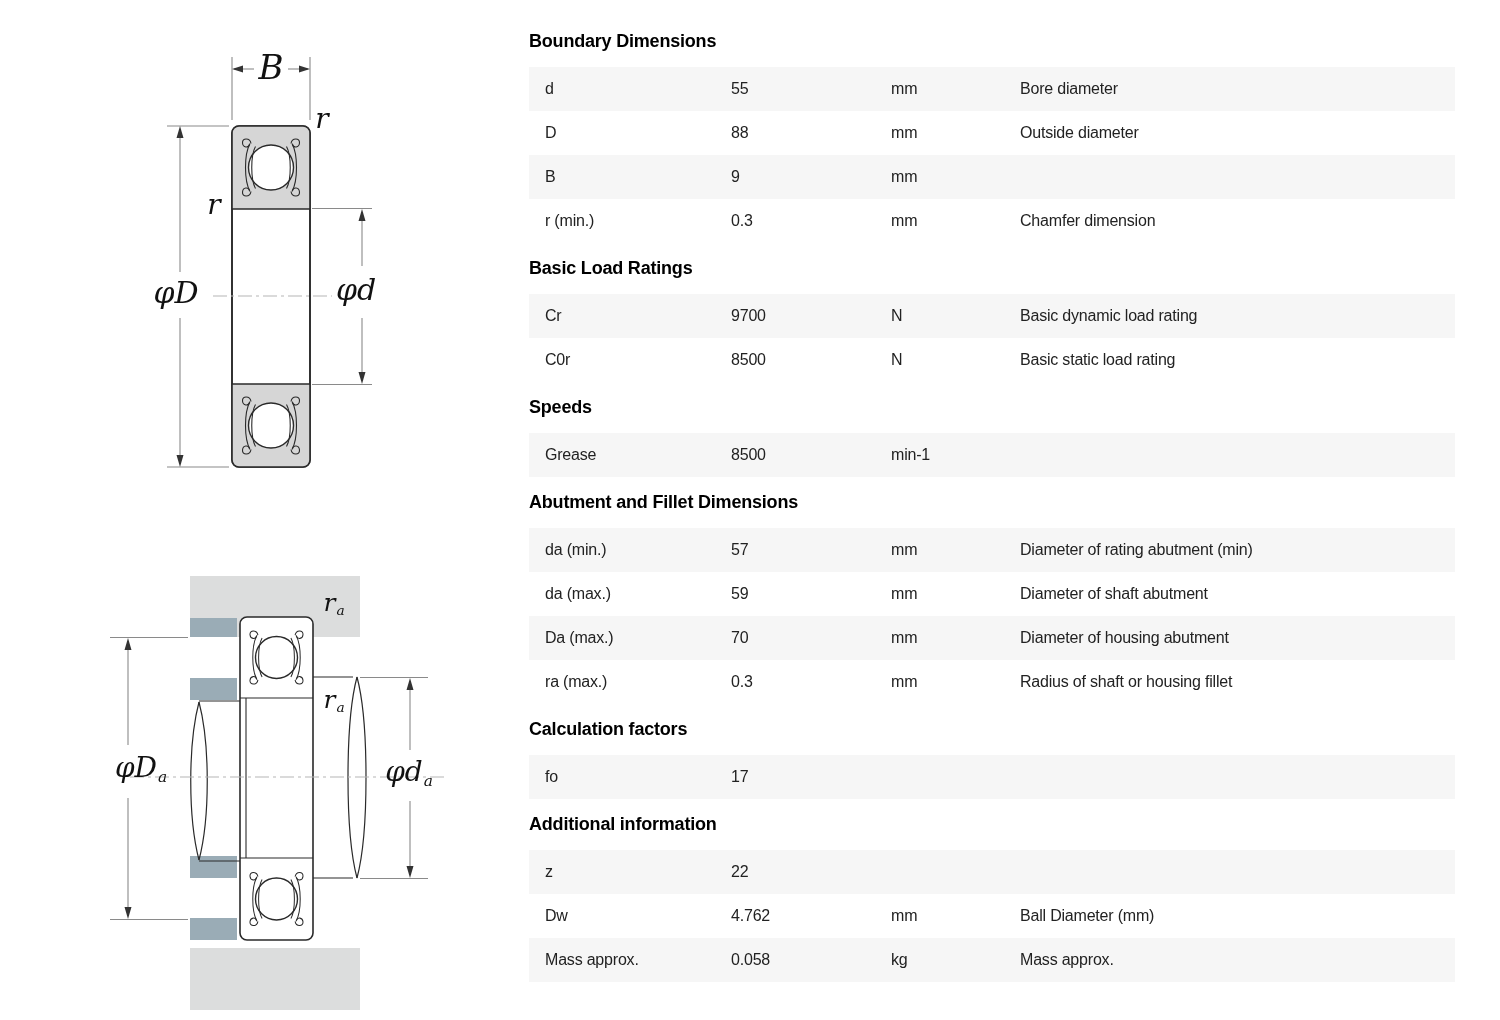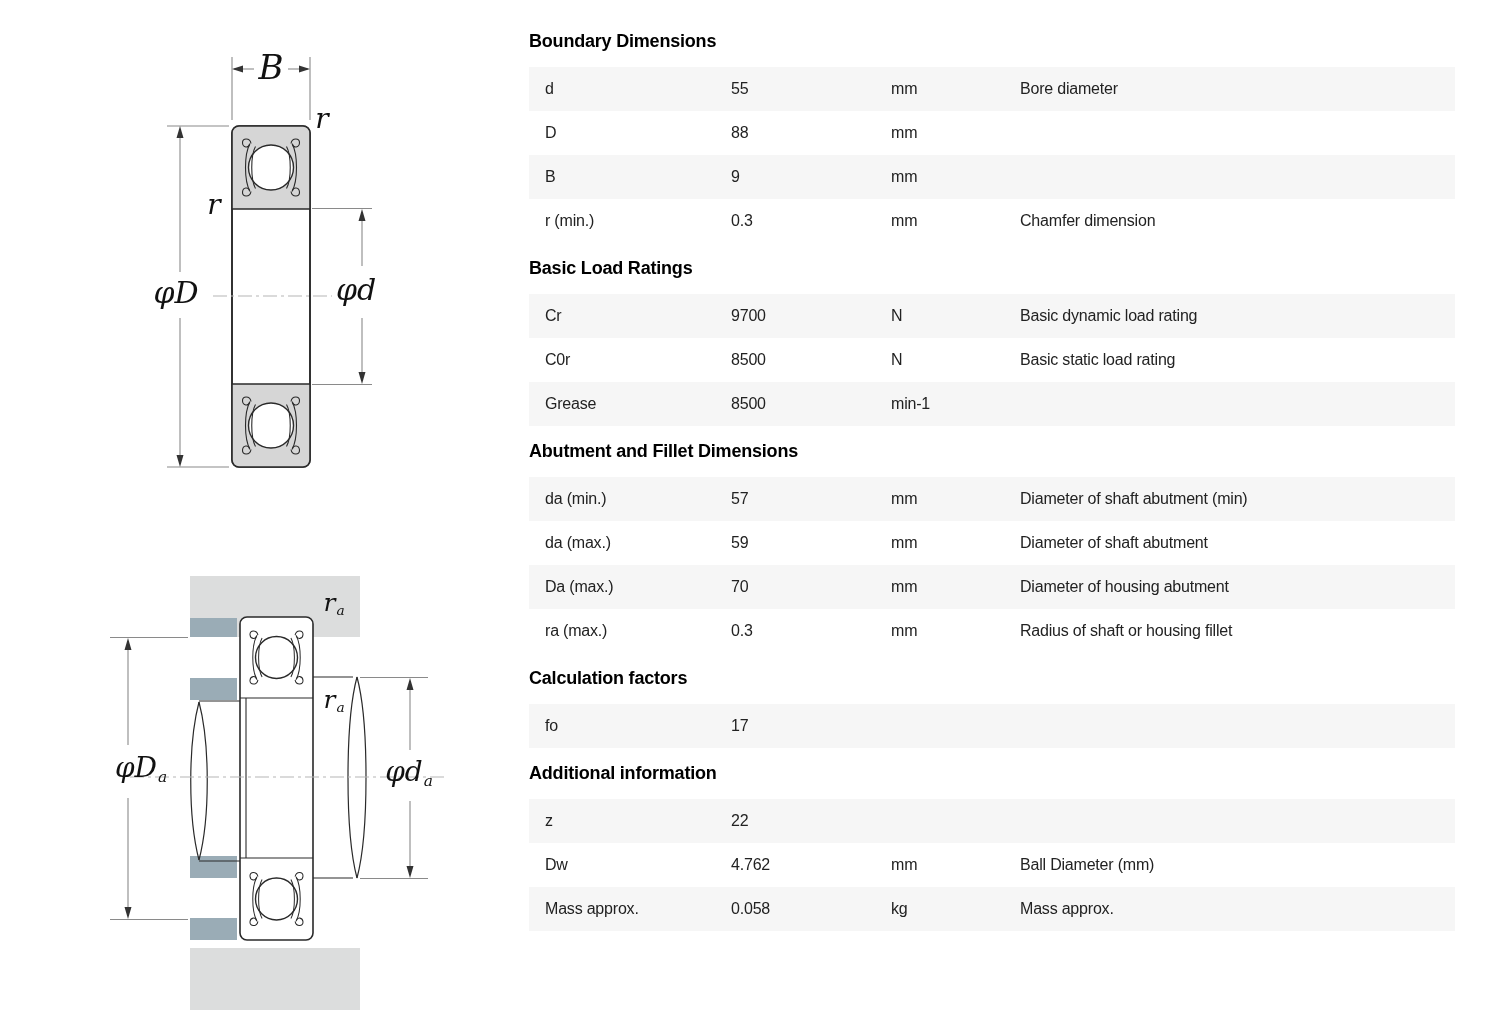--- a/index.html
+++ b/index.html
@@ -171,20 +171,21 @@
     <div class="row">
       <div class="cell c-param">d</div>
       <div class="cell c-value">55</div>
       <div class="cell c-unit">mm</div>
       <div class="cell c-desc">Bore diameter</div>
     </div>
     <div class="row alt">
       <div class="cell c-param">D</div>
       <div class="cell c-value">88</div>
       <div class="cell c-unit">mm</div>
+      <div class="cell c-desc">Outside diameter</div>
     </div>
     <div class="row">
       <div class="cell c-param">B</div>
       <div class="cell c-value">9</div>
       <div class="cell c-unit">mm</div>
     </div>
     <div class="row alt">
       <div class="cell c-param">r (min.)</div>
       <div class="cell c-value">0.3</div>
       <div class="cell c-unit">mm</div>
@@ -196,31 +197,32 @@
       <div class="cell c-value">9700</div>
       <div class="cell c-unit">N</div>
       <div class="cell c-desc">Basic dynamic load rating</div>
     </div>
     <div class="row alt">
       <div class="cell c-param">C0r</div>
       <div class="cell c-value">8500</div>
       <div class="cell c-unit">N</div>
       <div class="cell c-desc">Basic static load rating</div>
     </div>
+    <div class="sec-title">Speeds</div>
     <div class="row">
       <div class="cell c-param">Grease</div>
       <div class="cell c-value">8500</div>
       <div class="cell c-unit">min-1</div>
     </div>
     <div class="sec-title">Abutment and Fillet Dimensions</div>
     <div class="row">
       <div class="cell c-param">da (min.)</div>
       <div class="cell c-value">57</div>
       <div class="cell c-unit">mm</div>
-      <div class="cell c-desc">Diameter of shaft abutment (min)</div>
+      <div class="cell c-desc">Diameter of rating abutment (min)</div>
     </div>
     <div class="row alt">
       <div class="cell c-param">da (max.)</div>
       <div class="cell c-value">59</div>
       <div class="cell c-unit">mm</div>
       <div class="cell c-desc">Diameter of shaft abutment</div>
     </div>
     <div class="row">
       <div class="cell c-param">Da (max.)</div>
       <div class="cell c-value">70</div>

